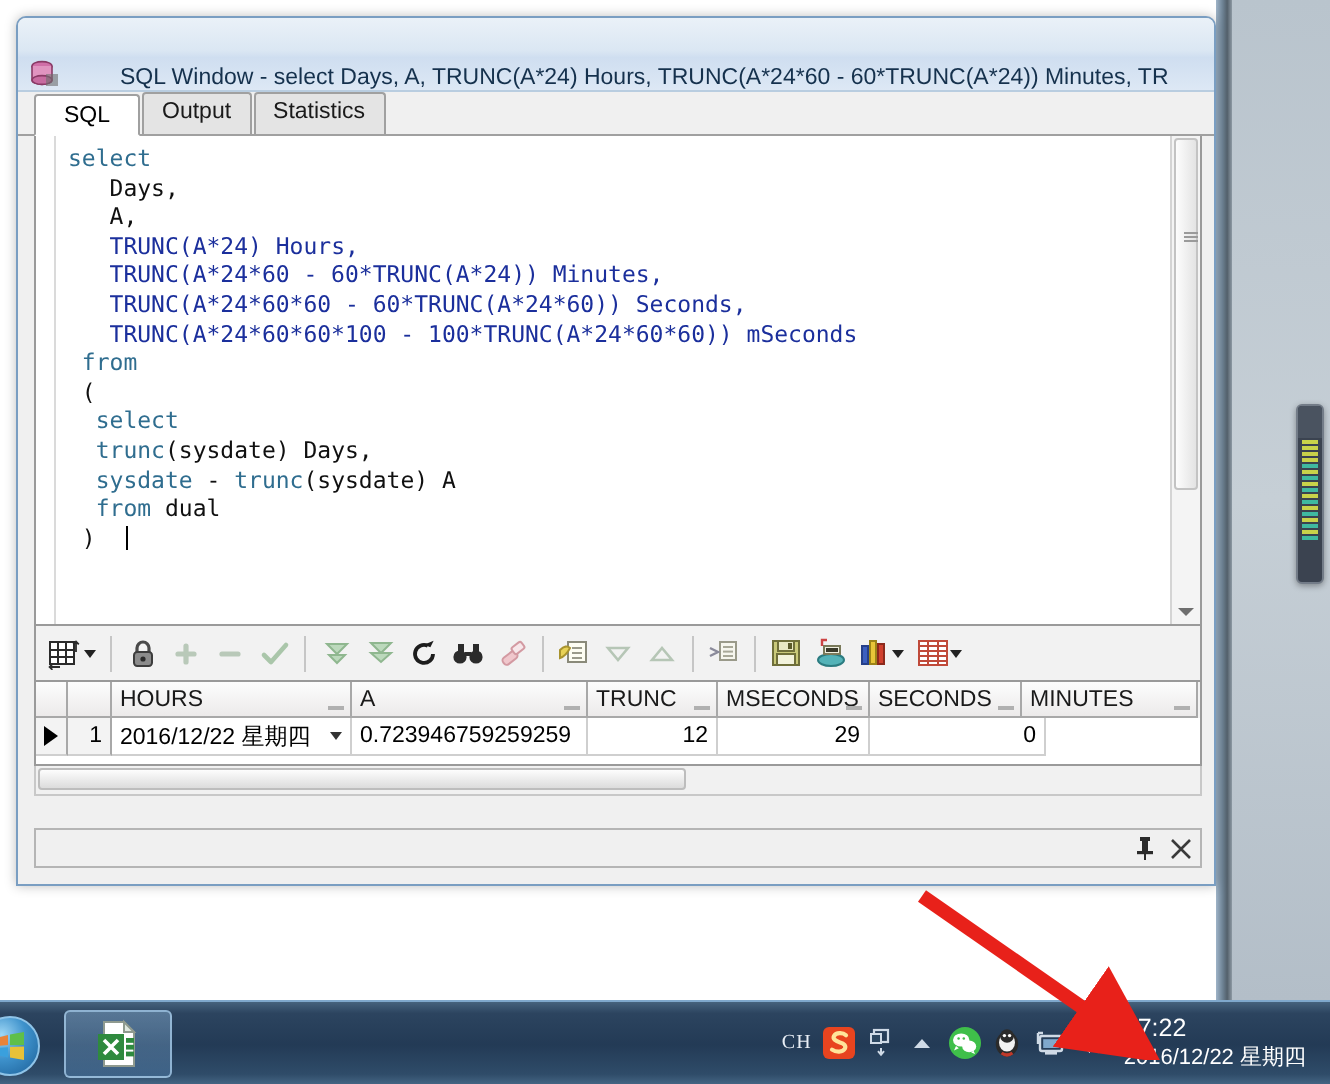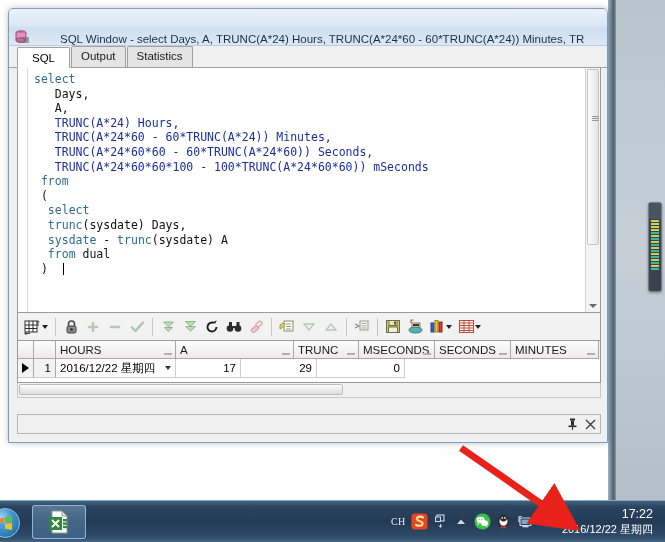--- a/index.html
+++ b/index.html
@@ -221,21 +221,21 @@
   .task-btn {
     width: 54px; height: 34px; margin-left: 10px;
     background: linear-gradient(180deg, rgba(140,180,215,.45), rgba(80,125,170,.45));
     border: 1px solid rgba(170,205,235,.75); border-radius: 3px;
     display: flex; align-items: center; justify-content: center;
   }
   .tray { margin-left: auto; display: flex; align-items: center; height: 42px; padding-right: 4px; }
   .tray-item { width: 21px; height: 28px; display:flex; align-items:center; justify-content:center; position: relative;}
   .tray-lang { color: #e8eef5; font-size: 10px; font-family: Liberation Serif, serif; letter-spacing:.5px;}
   .clock {
-    color: #ffffff; text-align: right; line-height: 15px;
+    color: #ffffff; text-align: left; line-height: 15px;
     padding: 0 8px 0 6px; font-size: 12px;
   }
   .clock .t { font-size: 12.5px; }
   .clock .d { font-size: 11px; }
 
   
   .arrow-svg { position: absolute; left: 455px; top: 440px; pointer-events: none; }
 </style>
 </head>
 <body>
@@ -486,22 +486,25 @@
         </div>
       <div class="grid-row" id="grid-row">
           <div class="gc marker" style="width: 16px;">
             <div class="tri-right"></div>
           </div>
           <div class="gc rownum" style="width: 22px;">1</div>
           <div class="gc" style="width: 120px;">
             <span>2016/12/22 星期四</span>
             <span class="cell-drop"></span>
           </div>
+          <div class="gc" style="width: 118px;">
+            <span>0.723946759259259</span>
+          </div>
           <div class="gc num" style="width: 65px;">
-            <span>17</span>
+            <span>12</span>
           </div>
           <div class="gc num" style="width: 76px;">
             <span>29</span>
           </div>
           <div class="gc num" style="width: 88px;">
             <span>0</span>
           </div>
         </div>
     </div>
 

